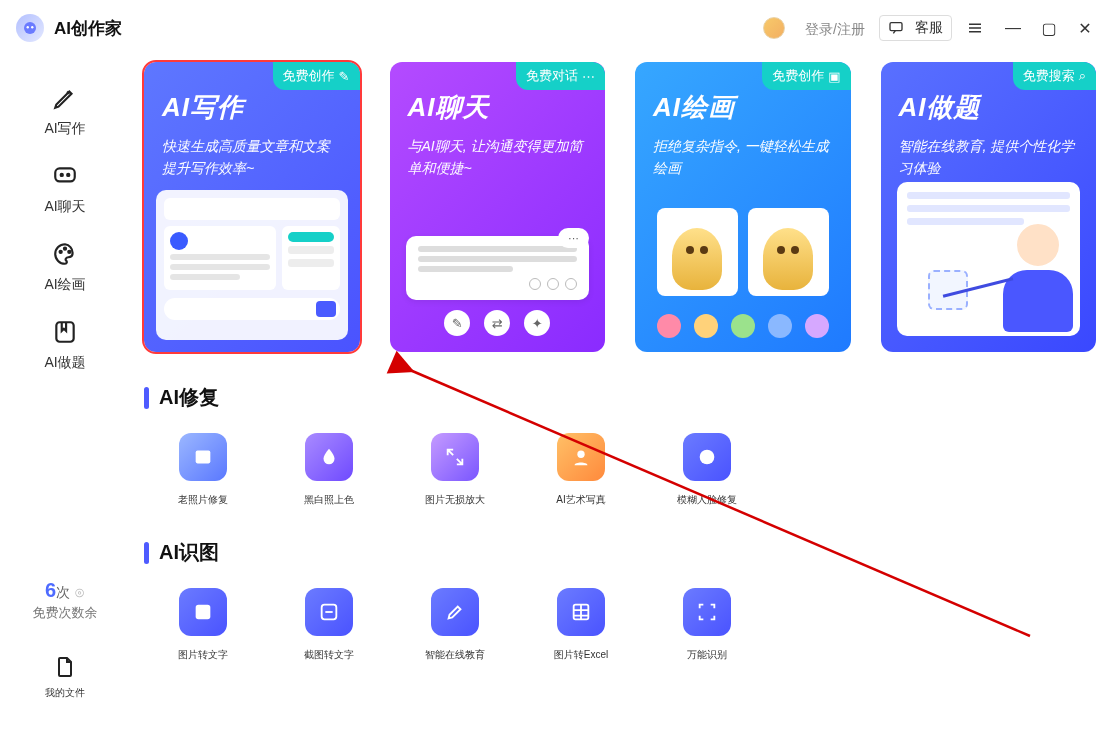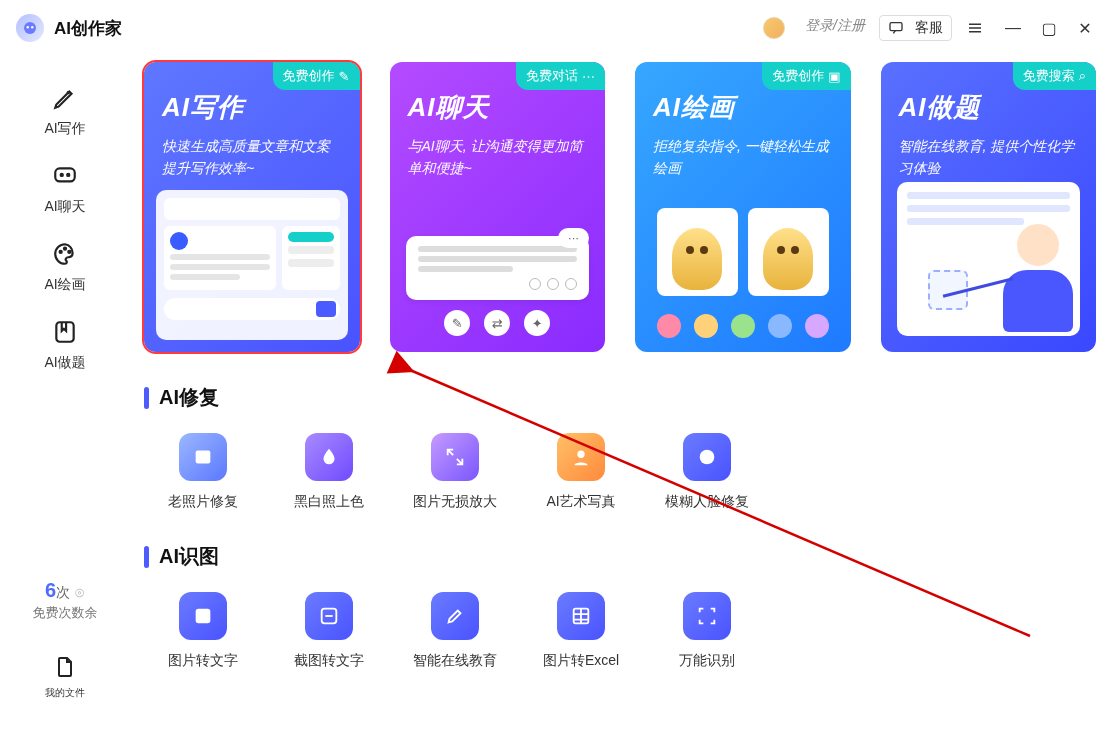--- a/index.html
+++ b/index.html
@@ -5,21 +5,21 @@
 * { margin: 0; padding: 0; box-sizing: border-box; font-family: -apple-system, "PingFang SC", "Microsoft YaHei", sans-serif; }
 body { width: 1110px; height: 730px; background: #fff; overflow: hidden; position: relative; }
 
 
 .topbar { height: 56px; display: flex; align-items: center; padding: 0 16px; justify-content: space-between; }
 .brand { display: flex; align-items: center; gap: 10px; }
 .brand-logo { width: 28px; height: 28px; border-radius: 50%; background: linear-gradient(135deg,#b3c0ff,#e3e8ff); display:flex;align-items:center;justify-content:center; }
 .brand-logo svg{display:block;}
 .brand-title { font-size: 17px; font-weight: 600; color: #111; }
 .top-right { display: flex; align-items: center; gap: 14px; }
-.user-wrap { display:flex; align-items:flex-start; gap:20px;font-style:italic; }
+.user-wrap { display:flex; align-items:flex-end; gap:20px; }
 .avatar { width: 22px; height: 22px; border-radius: 50%; background: linear-gradient(135deg,#f7c96a,#f3af62); border:1px solid #e9d2a8; }
 .login-link { color: #888; font-size: 14px; }
 .kf-btn { display:flex;align-items:center;gap:11px; padding:3px 8px; border:1px solid #ddd; border-radius:4px; color:#333; font-size:14px; }
 .winctrl { display:flex; gap:18px; font-size:16px; color:#333; margin-left:6px;}
 .winctrl span{display:inline-flex;width:18px;justify-content:center;}
 
 
 .sidebar { position: absolute; left: 0; top: 56px; bottom: 0; width: 130px; background: #fff; display:flex; flex-direction:column; align-items:center; padding-top:16px; }
 .nav-item { width: 80px; text-align:center; padding: 8px 0 12px; color:#333; font-size:14px; cursor:pointer; }
 .nav-item .ic { width:36px;height:36px;margin:0 auto 4px;display:flex;align-items:center;justify-content:center;}
@@ -63,21 +63,21 @@
 .test-ava .head{width:46px;height:46px;border-radius:50%;background:#ffe1c7;margin:0 auto;border:2px solid #fff;}
 .test-ava .body{width:70px;height:62px;background:#4a57ff;border-radius:24px 24px 6px 6px;margin:2px auto 0;}
 .test-ava .stick{position:absolute;left:-48px;top:64px;width:72px;height:3px;background:#3f4be0;transform:rotate(-14deg);}
 .test-ava .stamp{position:absolute;left:-62px;top:48px;width:40px;height:40px;border:2px dashed #9ab0ff;border-radius:6px;background:#f2f6ff;}
 
 .sec { margin-top:32px; }
 .sec-hd { display:flex; align-items:center; gap:10px; margin-bottom:22px;}
 .sec-hd .bar{width:5px;height:22px;background:#4e5bff;border-radius:3px;}
 .sec-hd h3{font-size:20px;font-weight:700;color:#111;}
 .tool-row{display:flex;gap:40px; padding-left:16px;}
-.tool{ width:86px; text-align:center; font-size:14px; color:#333;}
+.tool{ width:86px; text-align:center; font-size:10px; color:#333;}
 .tool .ic{width:48px;height:48px;margin:0 auto 12px;border-radius:12px;display:flex;align-items:center;justify-content:center;}
 .ic.g-blue{background:linear-gradient(135deg,#9bb7ff,#5a78ff);}
 .ic.g-purple{background:linear-gradient(135deg,#a98bff,#6f4aff);}
 .ic.g-violet{background:linear-gradient(135deg,#c59bff,#7a56ff);}
 .ic.g-indigo{background:linear-gradient(135deg,#6b7bff,#4a53ff);}
 .ic.g-orange{background:linear-gradient(135deg,#ffc067,#ff8a3c);}
 
 
 .arrow-svg{position:absolute;left:0;top:0;pointer-events:none;}
 

